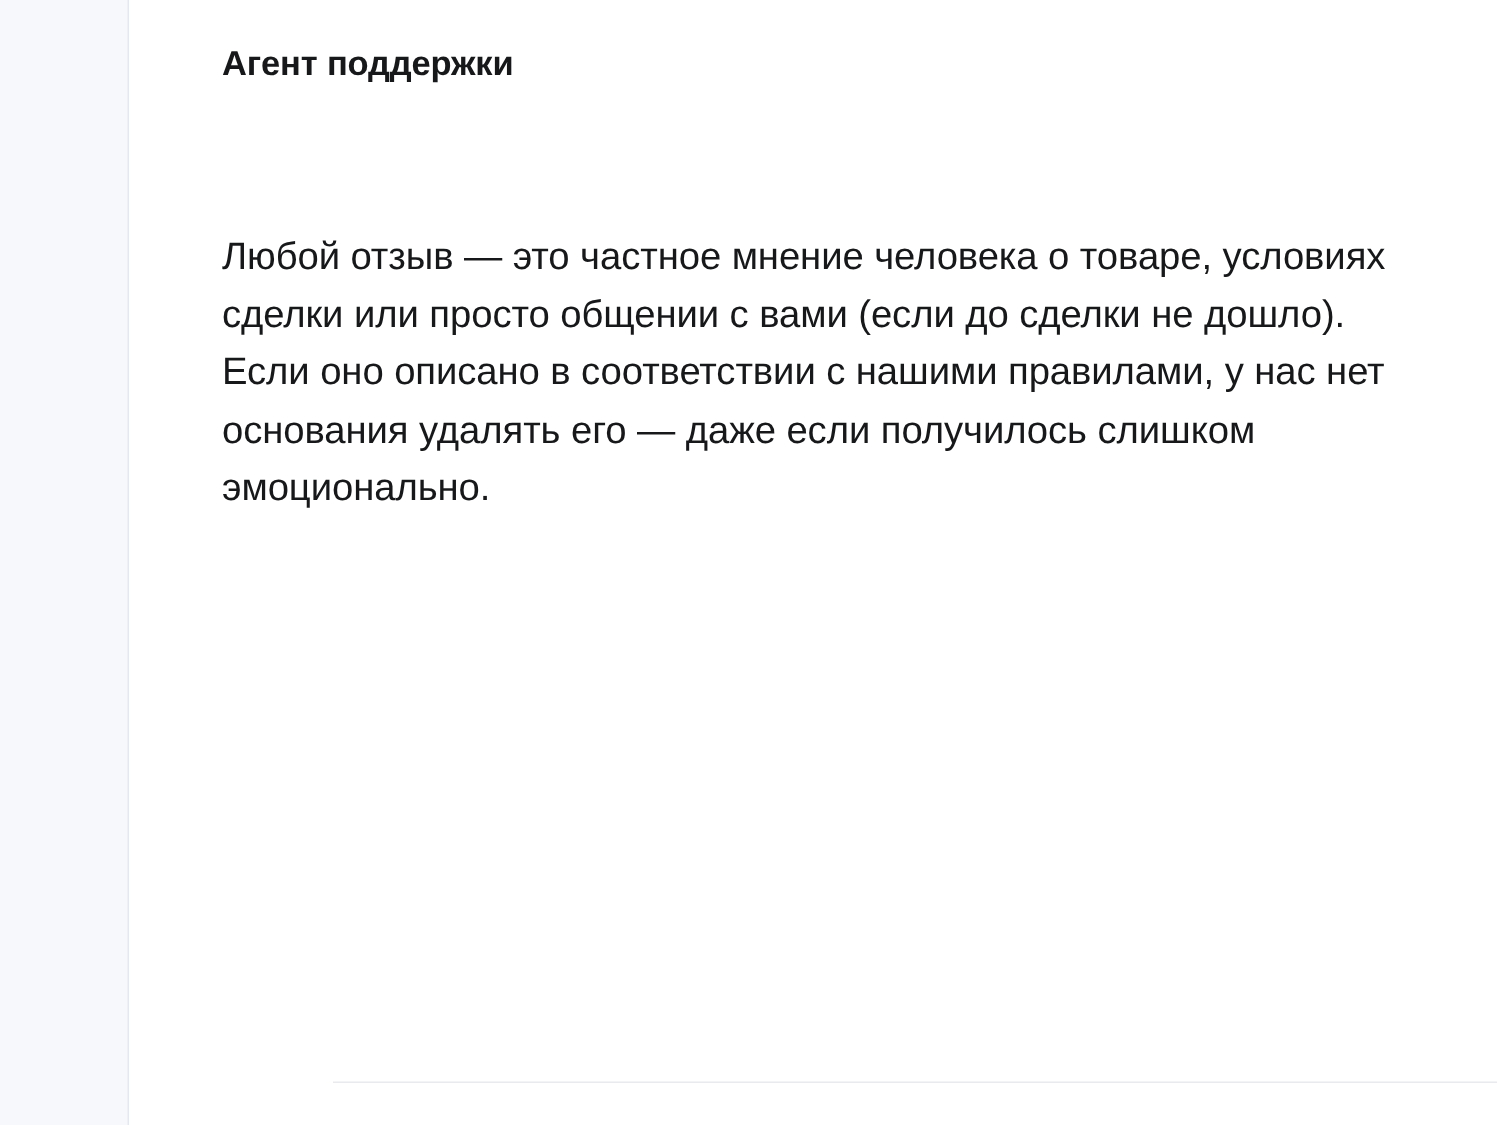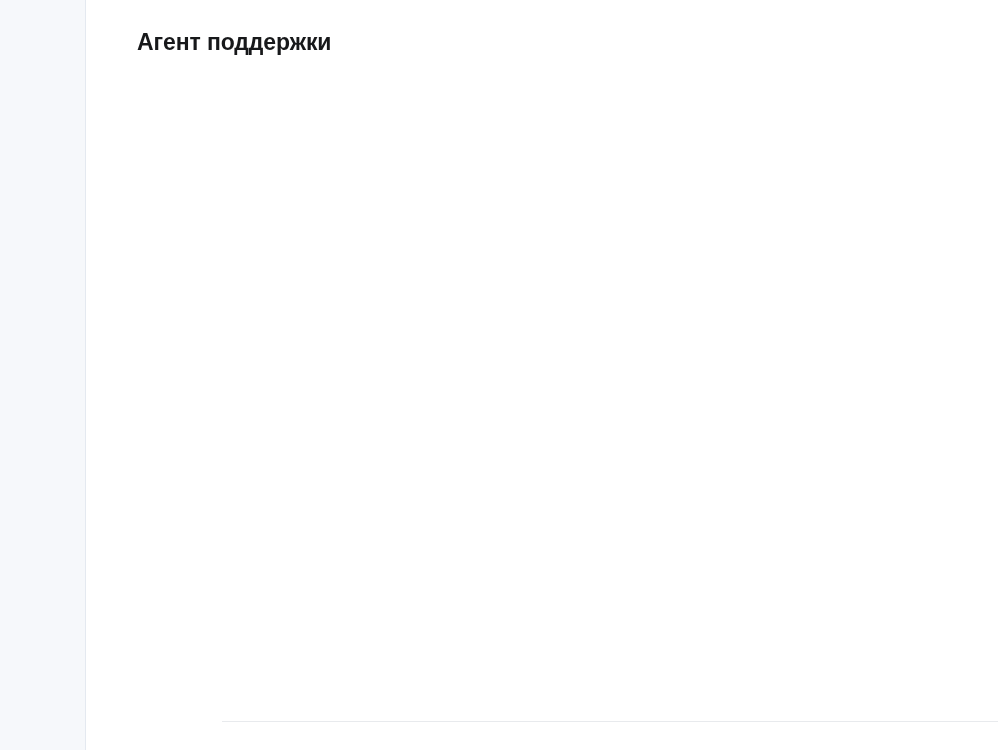--- a/index.html
+++ b/index.html
@@ -46,21 +46,21 @@
     left: 86px;
     top: 0;
     right: 0;
     bottom: 0;
     background: #ffffff;
     padding: 0;
   }
 
   .message {
     position: absolute;
-    left: 51px;
+    left: 62px;
     top: 28px;
     right: 40px;
   }
 
   .sender {
     font-size: 23px;
     font-weight: bold;
     color: #17181a;
     letter-spacing: -0.1px;
     line-height: 28px;
@@ -110,20 +110,21 @@
   <div class="left-gutter"></div>
   <div class="gutter-edge"></div>
 
   <div class="content">
 
     <div class="message">
 
       <div class="sender">Агент поддержки</div>
 
       <div class="body-text">
+        <p class="para">Любой отзыв — это частное мнение человека о товаре, условиях сделки или просто общении с вами (если до сделки не дошло). Если оно описано в соответствии с нашими правилами, у нас нет основания удалять его — даже если получилось слишком эмоционально.</p>
       </div>
 
     </div>
 
     <div class="divider"></div>
     <div class="right-edge"></div>
 
   </div>
 </div>
 

